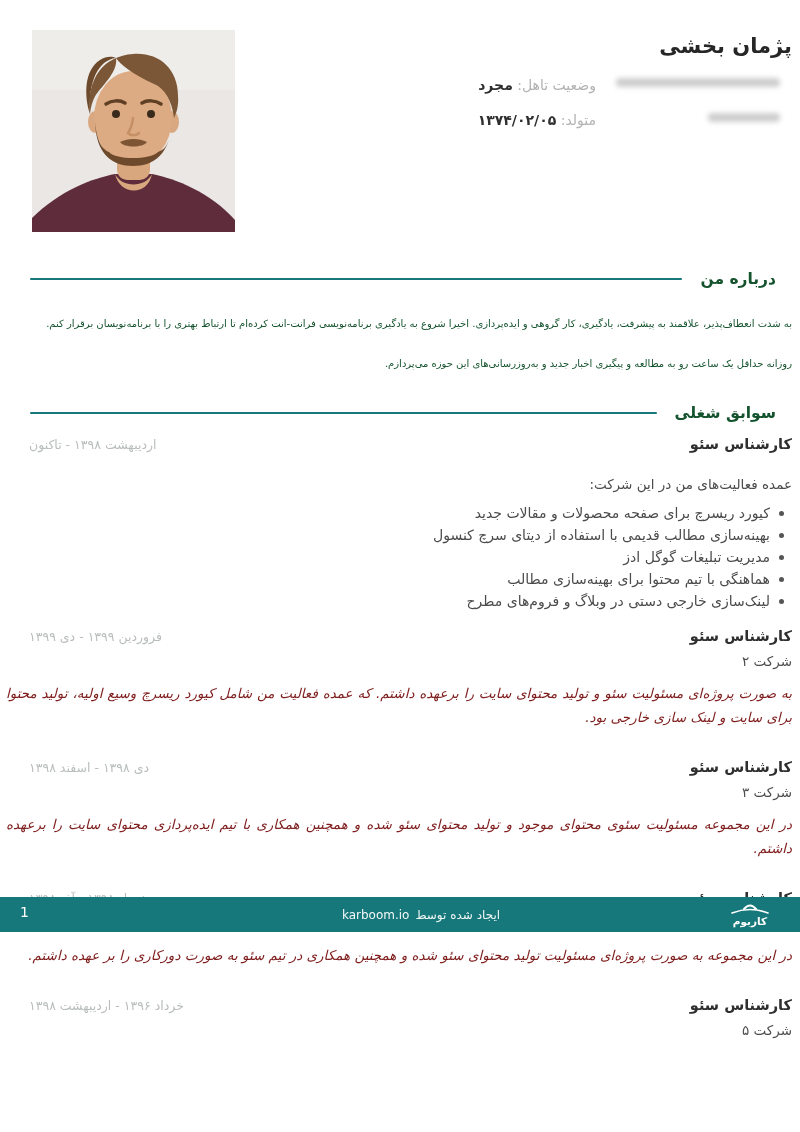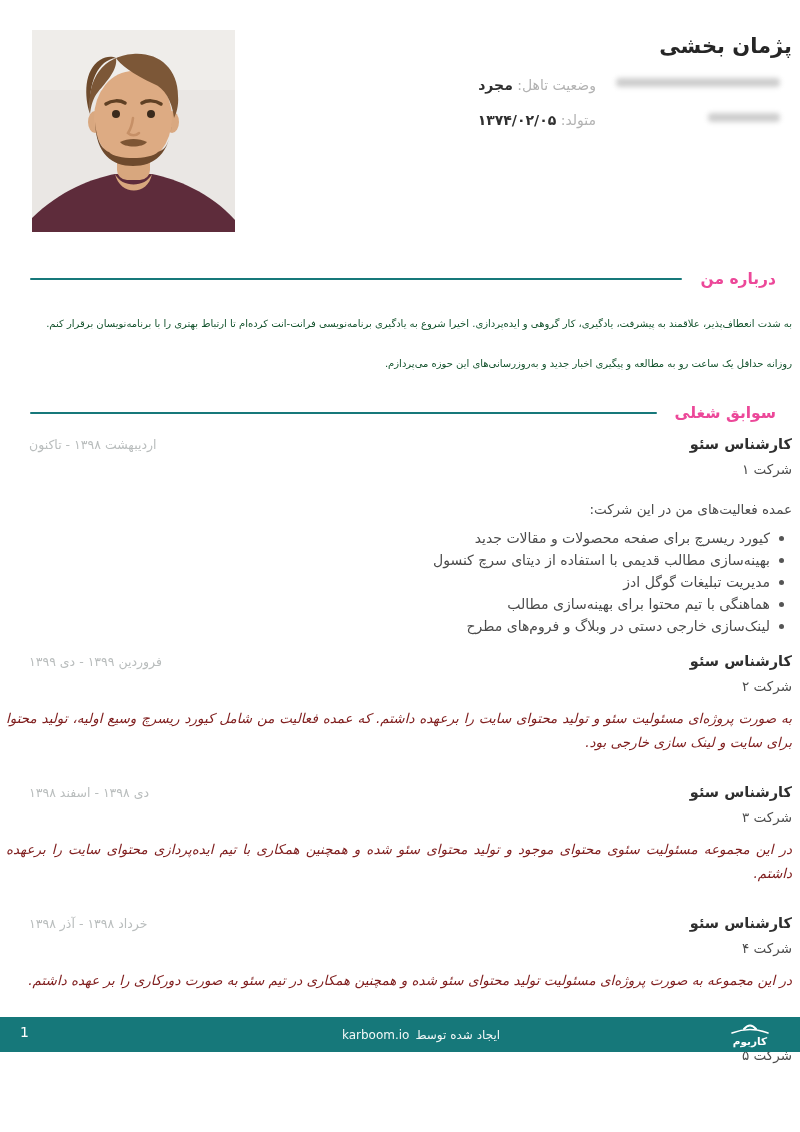--- a/index.html
+++ b/index.html
@@ -1,18 +1,18 @@
 <!DOCTYPE html>
 <html lang="fa"><head>
 <meta charset="utf-8">
 <style>
   * { margin:0; padding:0; box-sizing:border-box; }
   html,body { width:800px; height:1132px; background:#fff; overflow:hidden;
     font-family:"DejaVu Sans", sans-serif; }
-  .page { position:relative; width:800px; height:1052px; background:#ffffff;
+  .page { position:relative; width:800px; height:932px; background:#ffffff;
     direction:rtl; color:#3f3f3f; }
 
   
   .header { display:flex; padding:30px 0 0 32px; }
   .header-info { flex:1; padding-right:8px; }
   .person-name { font-size:21px; font-weight:700; color:#262626; text-align:right;
     margin-top:4px; margin-bottom:16px; letter-spacing:0; }
   .detail-row { display:flex; align-items:flex-start; margin-bottom:13px; }
   .redacted-cell { width:196px; padding-right:12px; display:flex; flex-direction:column;
     gap:7px; padding-top:4px; }
@@ -25,21 +25,21 @@
   .pair { font-size:14px; line-height:22px; text-align:right; }
   .pair .lbl { color:#b2b2b2; }
   .pair .val { color:#2f2f2f; font-weight:700; }
 
   .photo-frame { width:203px; height:202px; flex:0 0 auto; overflow:hidden; }
   .photo-frame svg { display:block; }
 
   
   .section-head { display:flex; align-items:center; gap:18px;
     padding:0 24px 0 30px; }
-  .section-title { font-size:15.5px; font-weight:700; color:#ec4899; white-space:nowrap; }
+  .section-title { font-size:15.5px; font-weight:700; color:#14532d; white-space:nowrap; }
   .rule { flex:1; height:2px; background:#16787a; border-radius:1px; }
 
   .about { margin-top:38px; }
   .about-body { padding:0 8px 0 6px; margin-top:24px; }
   .about-body p { font-size:10px; line-height:24px; color:#14532d;
     text-align:justify;margin-left:24px; }
   .about-body p + p { margin-top:16px; }
 
   .experience { margin-top:28px; }
 
@@ -150,21 +150,20 @@
 
   <div class="experience">
     <div class="section-head">
       <div class="section-title">سوابق شغلی</div>
       <div class="rule"></div>
     </div>
 
     <div class="entry e1">
       <div class="entry-date">اردیبهشت ۱۳۹۸ - تاکنون</div>
       <div class="entry-role">کارشناس سئو</div>
-      <div class="entry-company">شرکت ۱</div>
       <div class="entry-intro">عمده فعالیت‌های من در این شرکت:</div>
       <ul class="bullets">
         <li>کیورد ریسرچ برای صفحه محصولات و مقالات جدید</li>
         <li>بهینه‌سازی مطالب قدیمی با استفاده از دیتای سرچ کنسول</li>
         <li>مدیریت تبلیغات گوگل ادز</li>
         <li>هماهنگی با تیم محتوا برای بهینه‌سازی مطالب</li>
         <li>لینک‌سازی خارجی دستی در وبلاگ و فروم‌های مطرح</li>
       </ul>
     </div>
 

